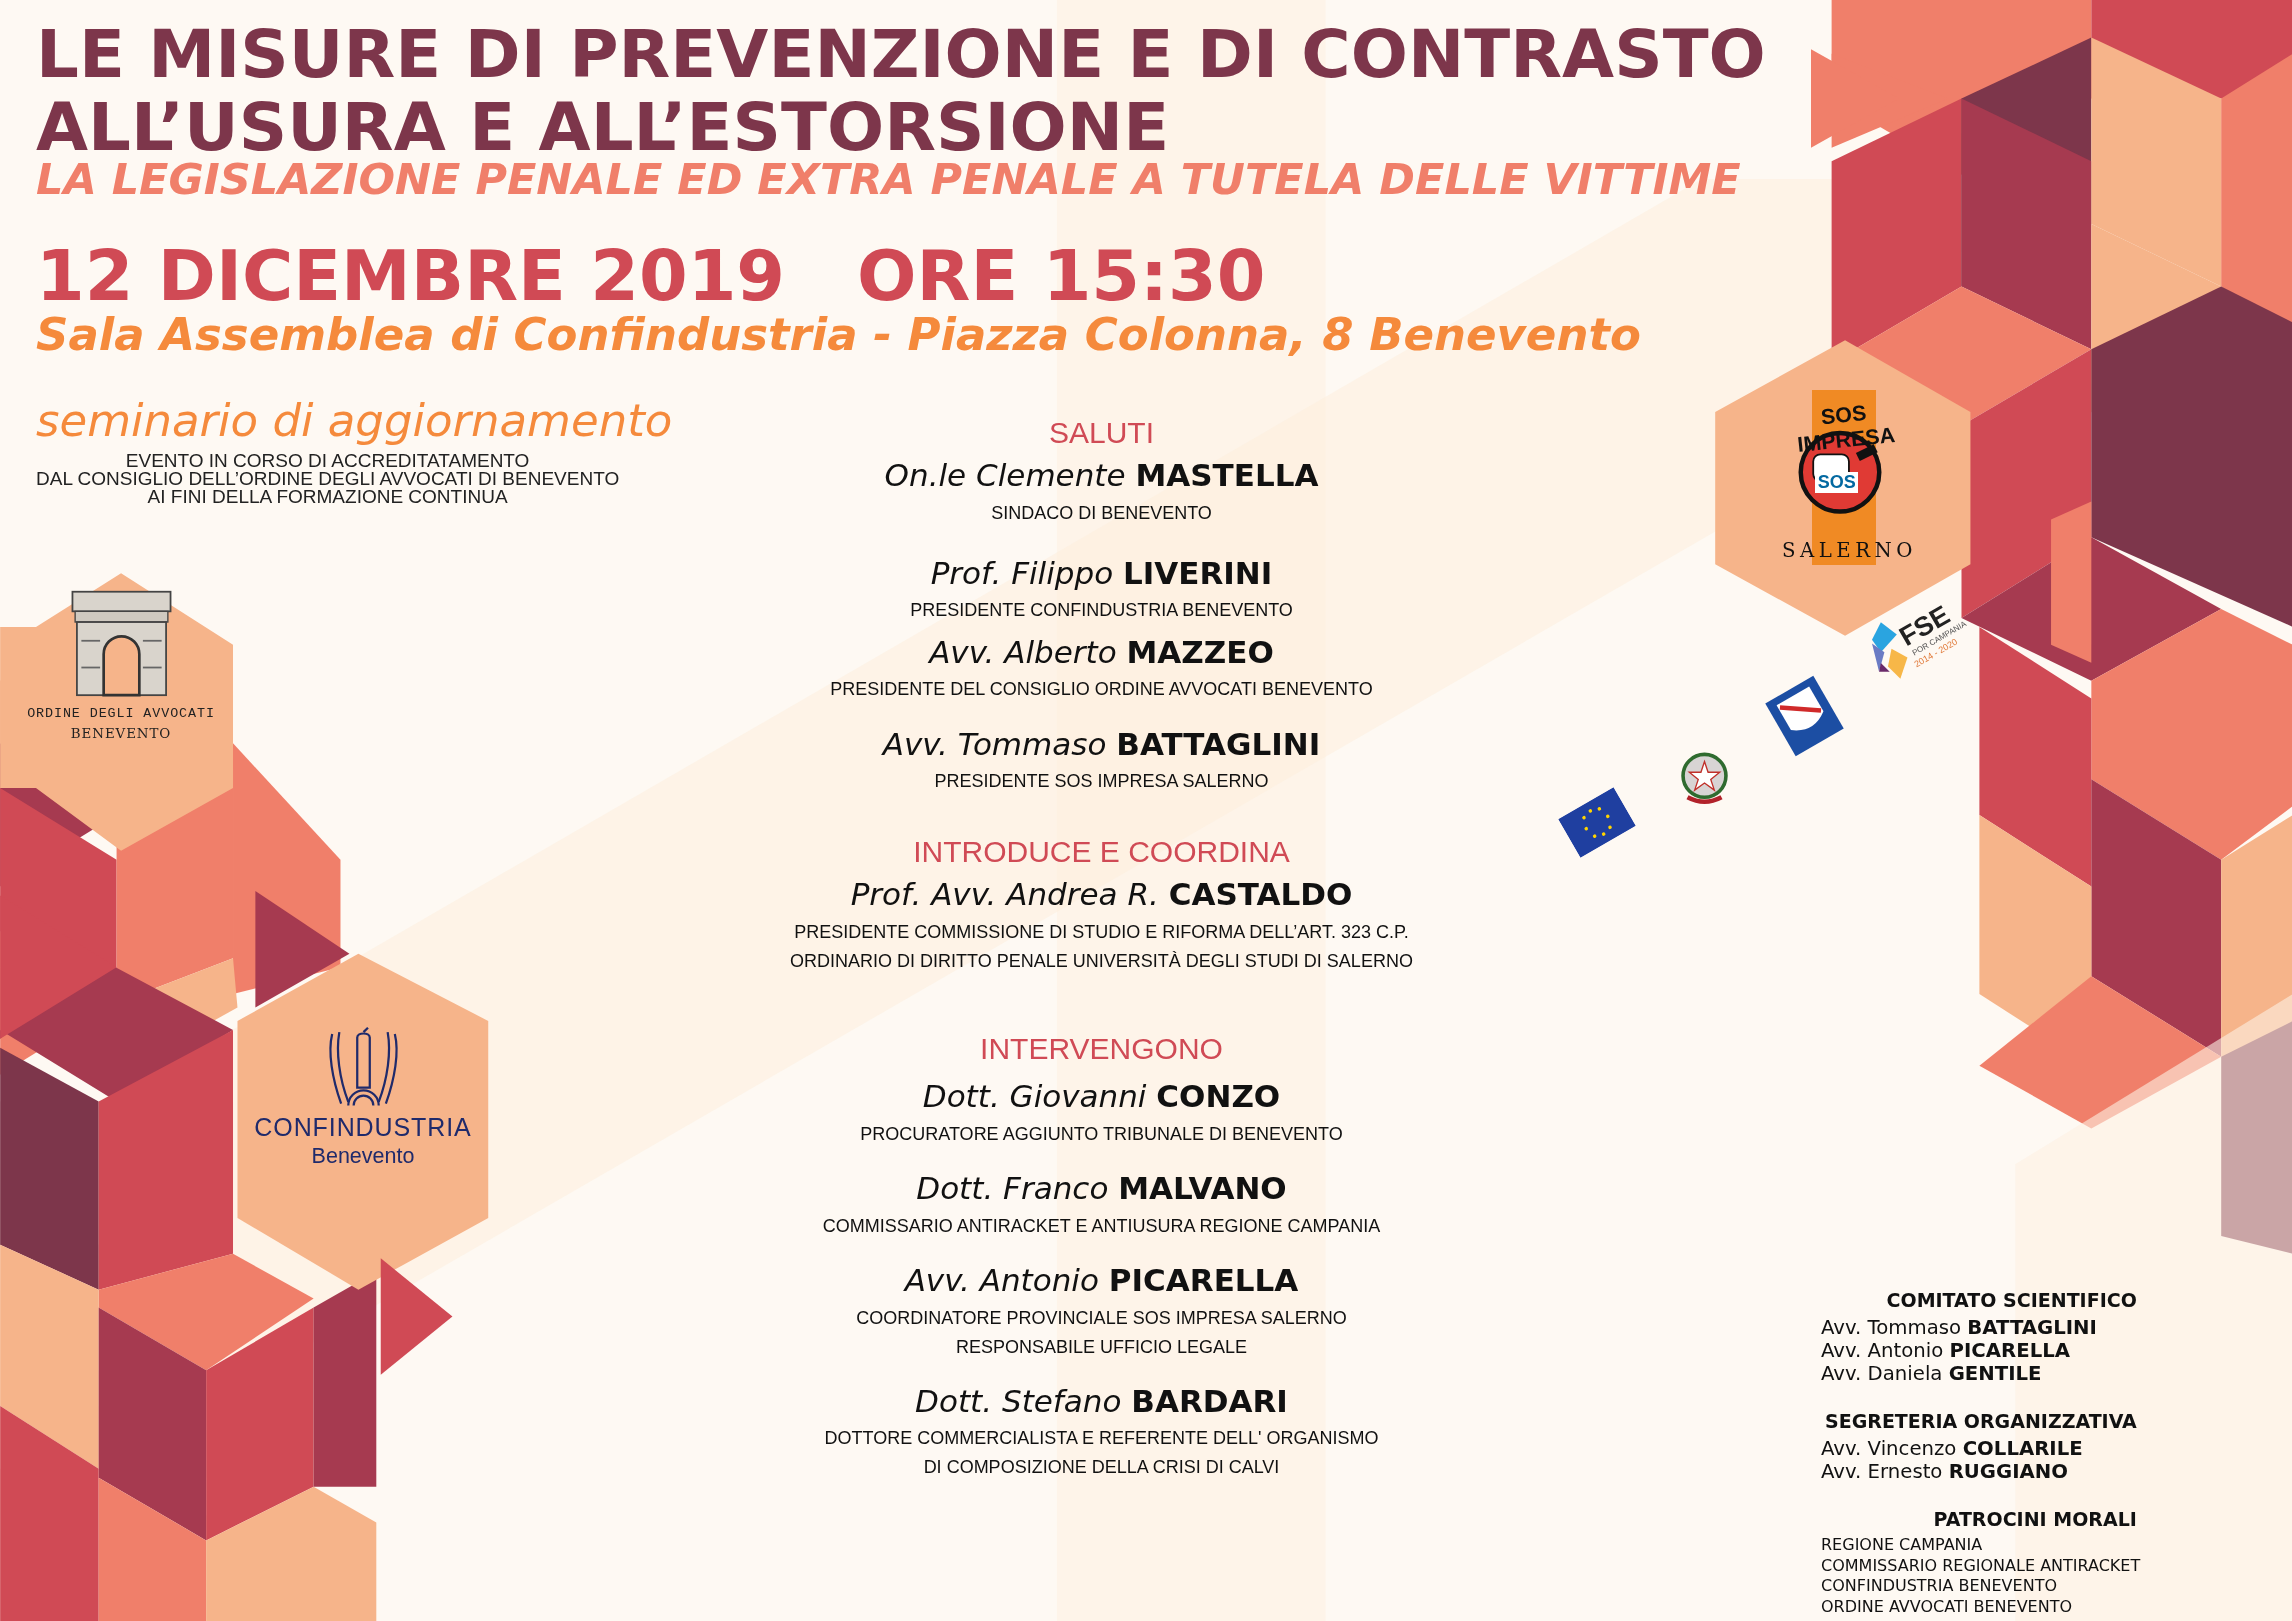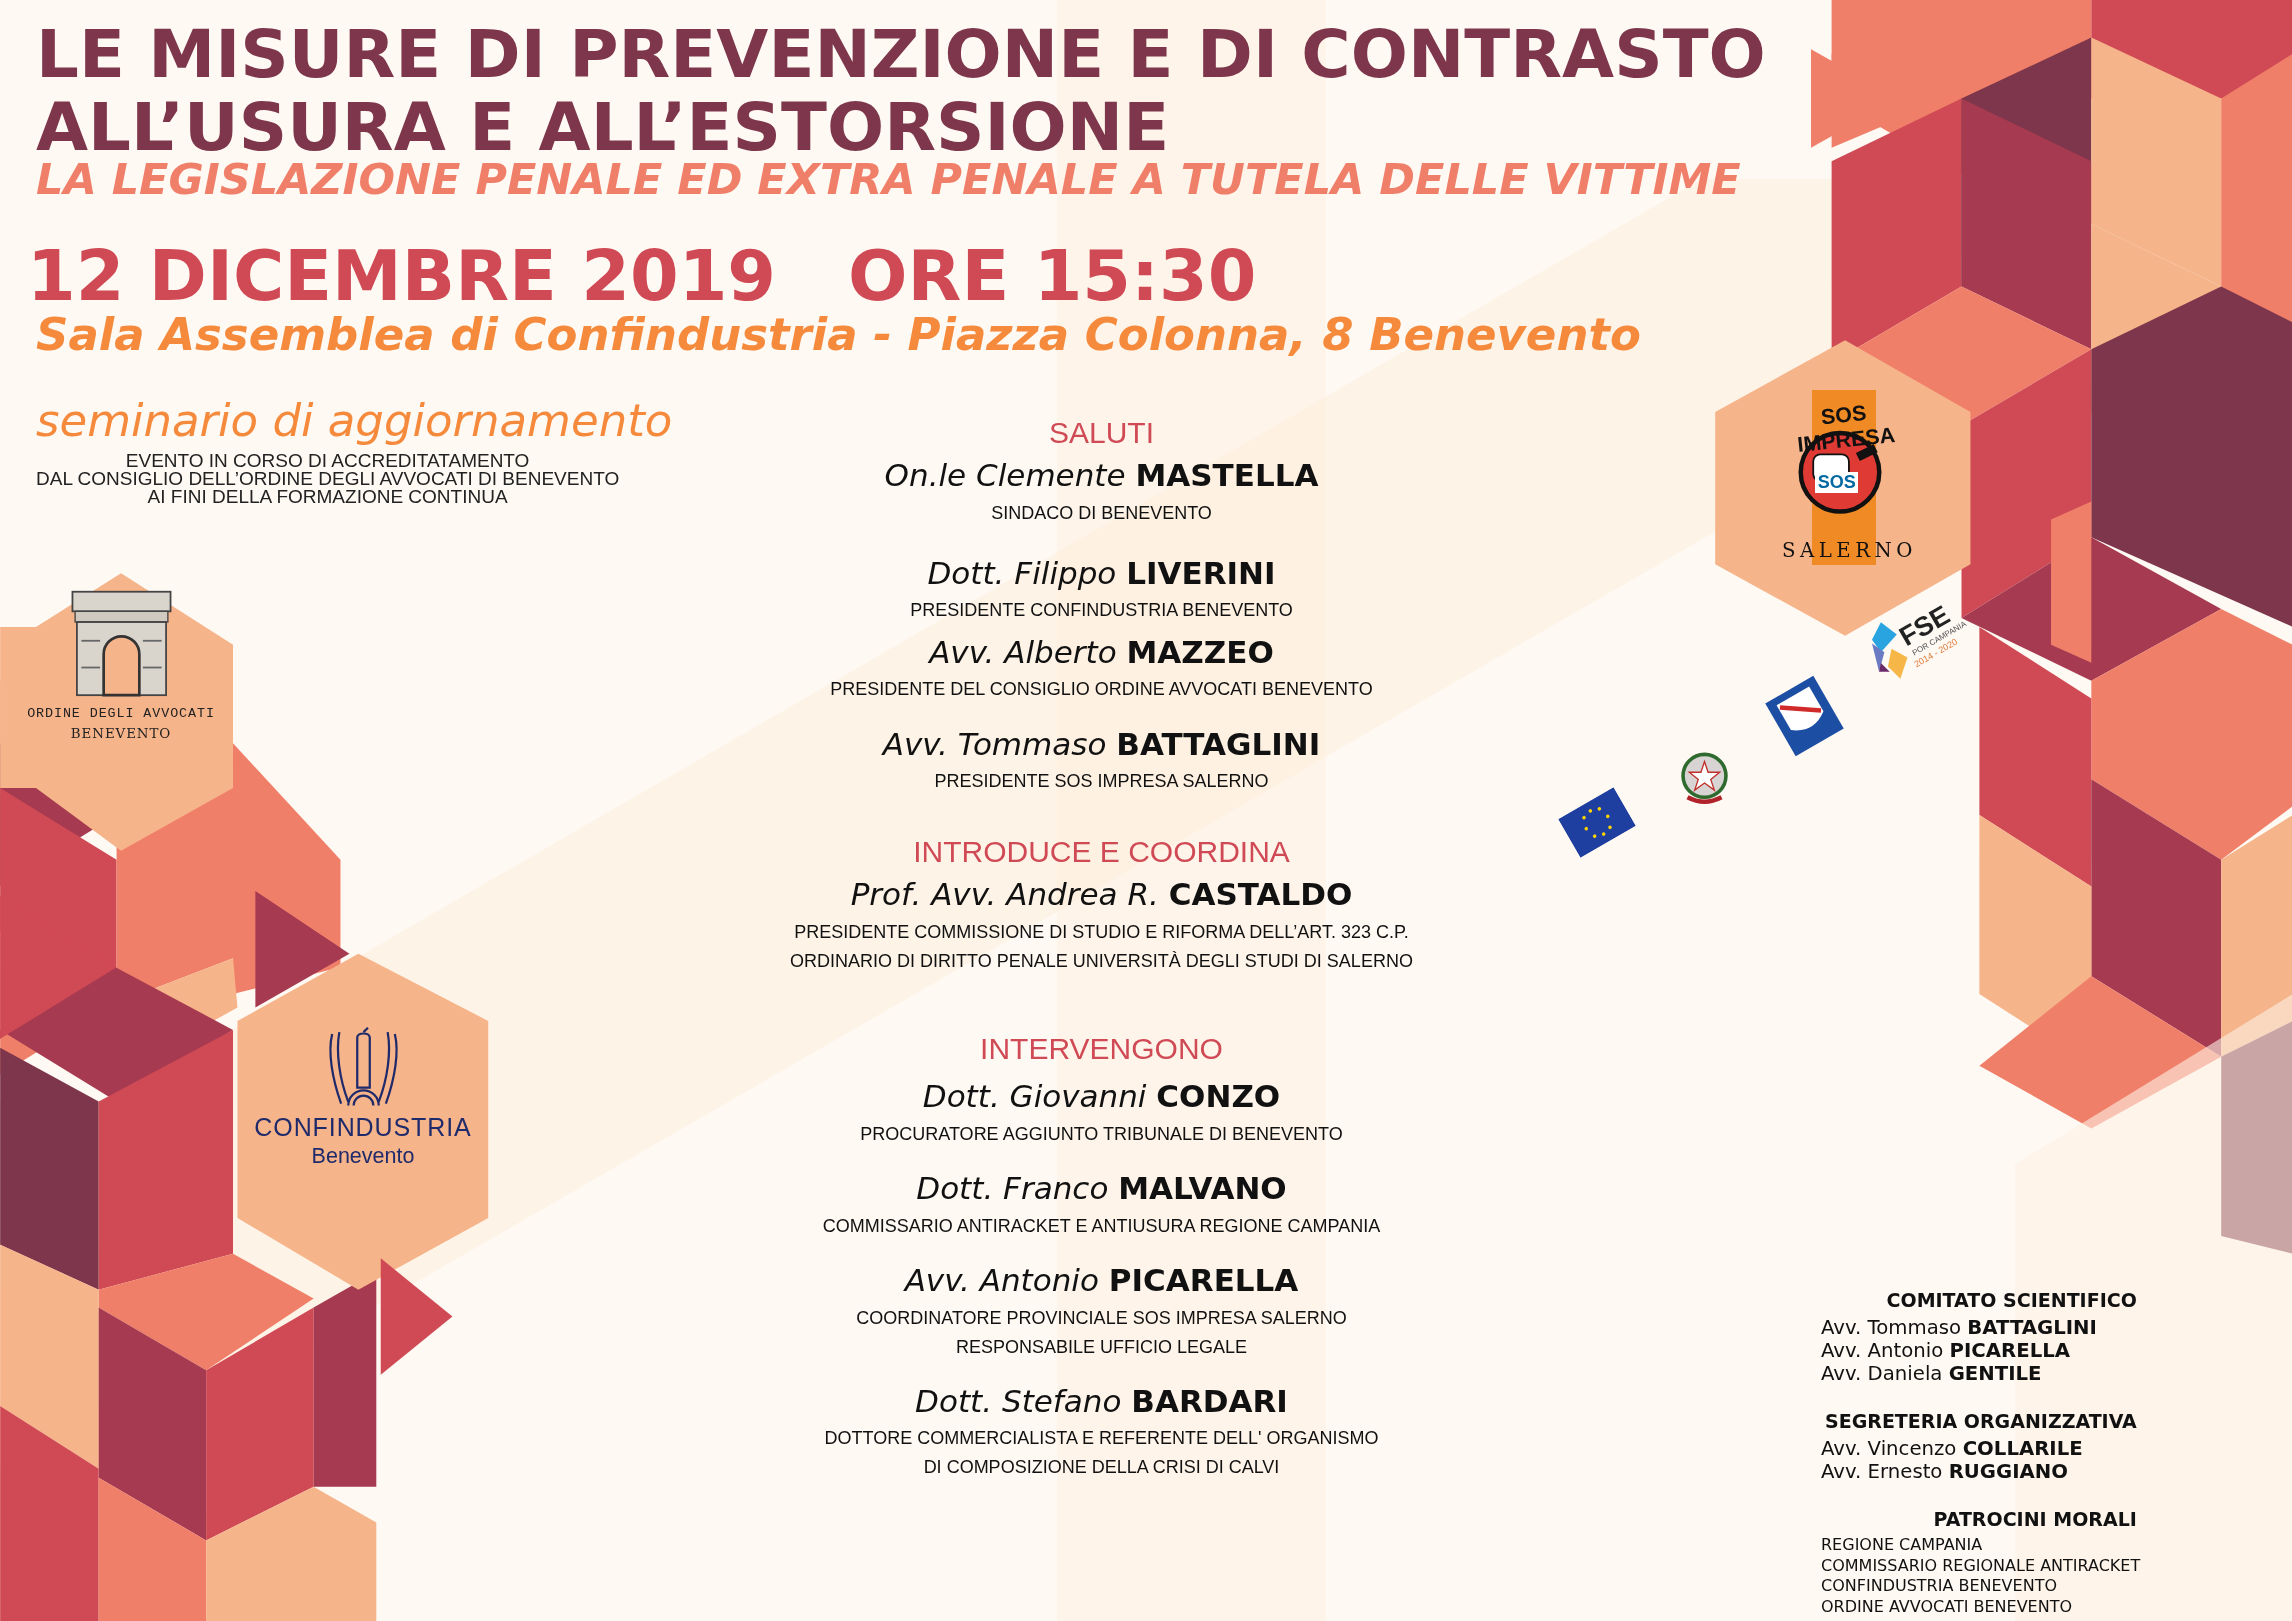--- a/index.html
+++ b/index.html
@@ -1,21 +1,21 @@
 <!DOCTYPE html>
 <html style="font-size:14.3px"><head>
 <meta charset="utf-8">
 <style>
   html,body{margin:0;padding:0;}
   body{width:2293px;height:1621px;position:relative;overflow:hidden;background:#fef9f3;font-family:"Liberation Sans",sans-serif;color:#111;}
   .bg{position:absolute;left:0;top:0;width:2293px;height:1621px;z-index:0;}
   .abs{position:absolute;z-index:2;}
   .title{left:36px;top:18px;font-family:"DejaVu Sans",sans-serif;font-weight:900;font-size:66px;line-height:73px;color:#7d364b;letter-spacing:0px;transform:scaleX(1.02);transform-origin:left;}
   .subtitle{left:36px;top:154px;font-family:"DejaVu Sans",sans-serif;font-weight:bold;font-style:italic;font-size:43px;color:#f07f6a;}
-  .date{left:27px;top:235px;font-family:"DejaVu Sans",sans-serif;font-weight:900;font-size:70px;color:#d04a55;}
+  .date{left:36px;top:235px;font-family:"DejaVu Sans",sans-serif;font-weight:900;font-size:70px;color:#d04a55;}
   .date span{margin-right:72px;}
   .venue{left:36px;top:308px;font-family:"DejaVu Sans",sans-serif;font-weight:bold;font-style:italic;font-size:45px;color:#f58a3c;}
   .seminar{left:36px;top:394px;font-family:"DejaVu Sans",sans-serif;font-style:italic;font-size:45px;color:#f58a3c;}
   .accred{left:36px;top:452px;font-size:19px;line-height:18px;color:#222;text-transform:uppercase;text-align:center;}
   .program{left:573px;width:1057px;top:416px;text-align:center;}
   .sec{font-size:30px;color:#d04a55;margin-top:0;}
   .name{font-size:31px;margin-top:7.2px;font-family:"DejaVu Sans",sans-serif;}
   .name i{font-weight:normal;}
   .name b{font-weight:bold;}
   .role{font-size:18px;line-height:29px;margin-top:5.4px;}
@@ -106,21 +106,21 @@
   <div>DAL CONSIGLIO DELL’ORDINE DEGLI AVVOCATI DI BENEVENTO</div>
   <div>AI FINI DELLA FORMAZIONE CONTINUA</div>
 </div>
 
 <div class="abs program">
   <div class="sec">SALUTI</div>
 
   <div class="name"><i>On.le Clemente</i> <b>MASTELLA</b></div>
   <div class="role">SINDACO DI BENEVENTO</div>
 
-  <div class="name" style="margin-top:27px"><i>Dott. Filippo</i> <b>LIVERINI</b></div>
+  <div class="name" style="margin-top:27px"><i>Prof. Filippo</i> <b>LIVERINI</b></div>
   <div class="role">PRESIDENTE CONFINDUSTRIA BENEVENTO</div>
 
   <div class="name" style="margin-top:9px"><i>Avv. Alberto</i> <b>MAZZEO</b></div>
   <div class="role">PRESIDENTE DEL CONSIGLIO ORDINE AVVOCATI BENEVENTO</div>
 
   <div class="name" style="margin-top:21.5px"><i>Avv. Tommaso</i> <b>BATTAGLINI</b></div>
   <div class="role">PRESIDENTE SOS IMPRESA SALERNO</div>
 
   <div class="sec" style="margin-top:39px">INTRODUCE E COORDINA</div>
   <div class="name"><i>Prof. Avv. Andrea R.</i> <b>CASTALDO</b></div>

